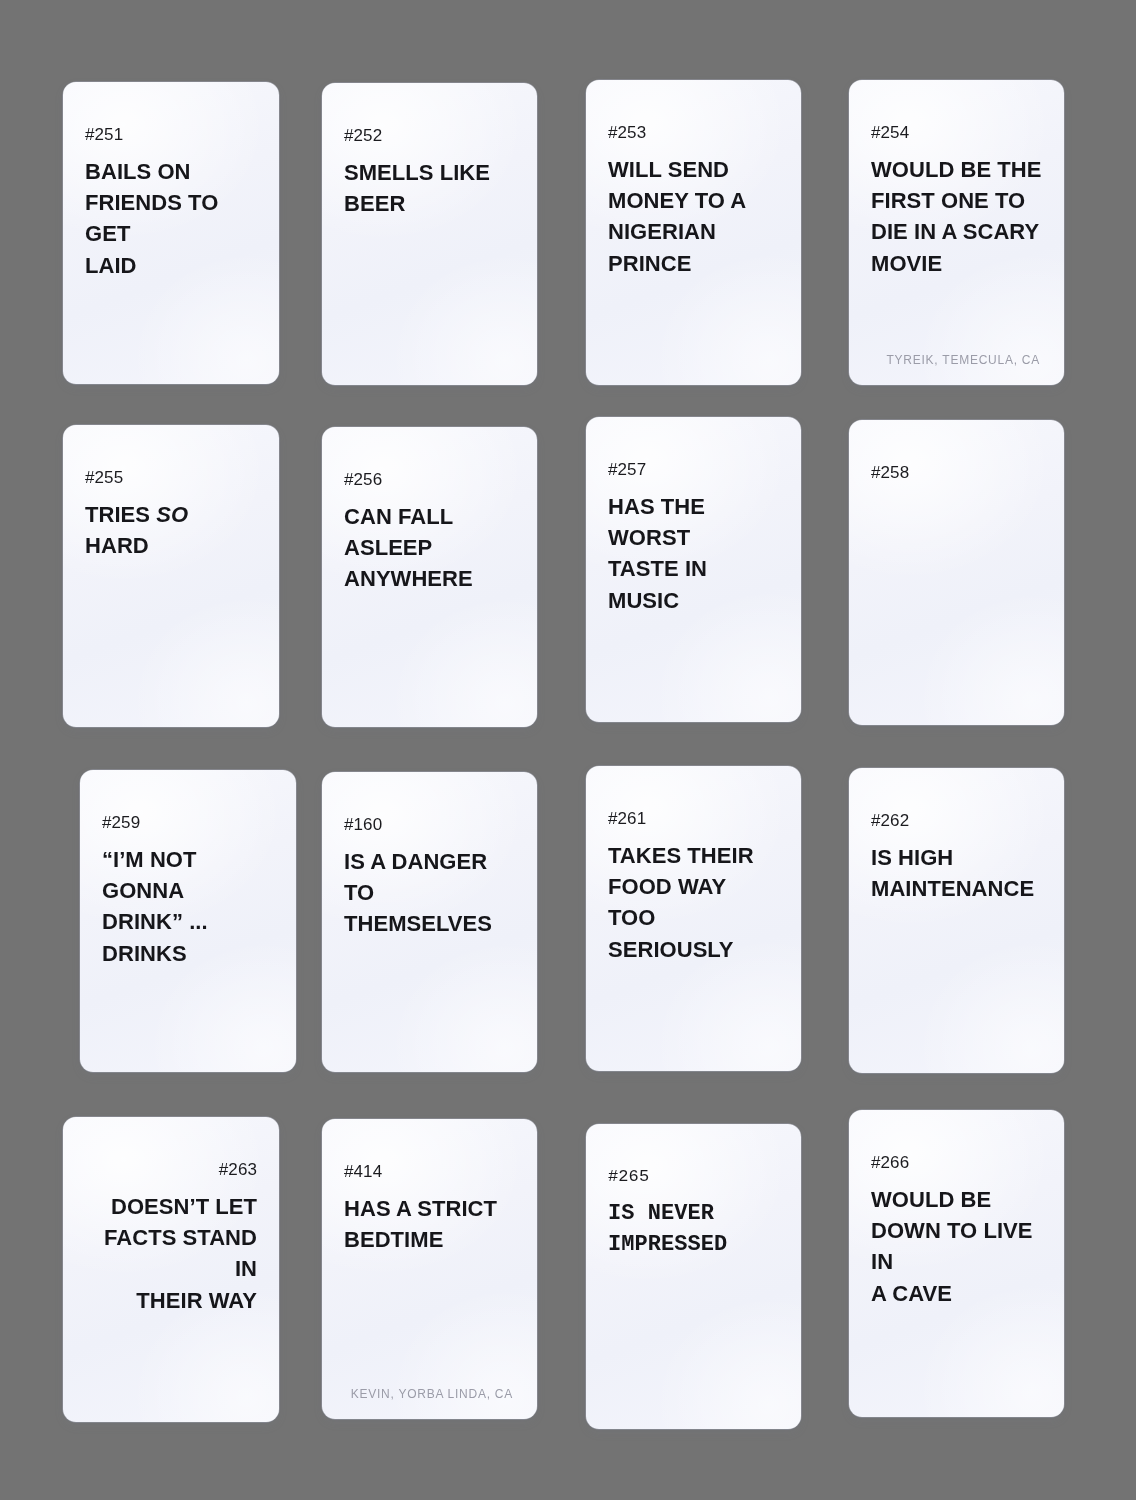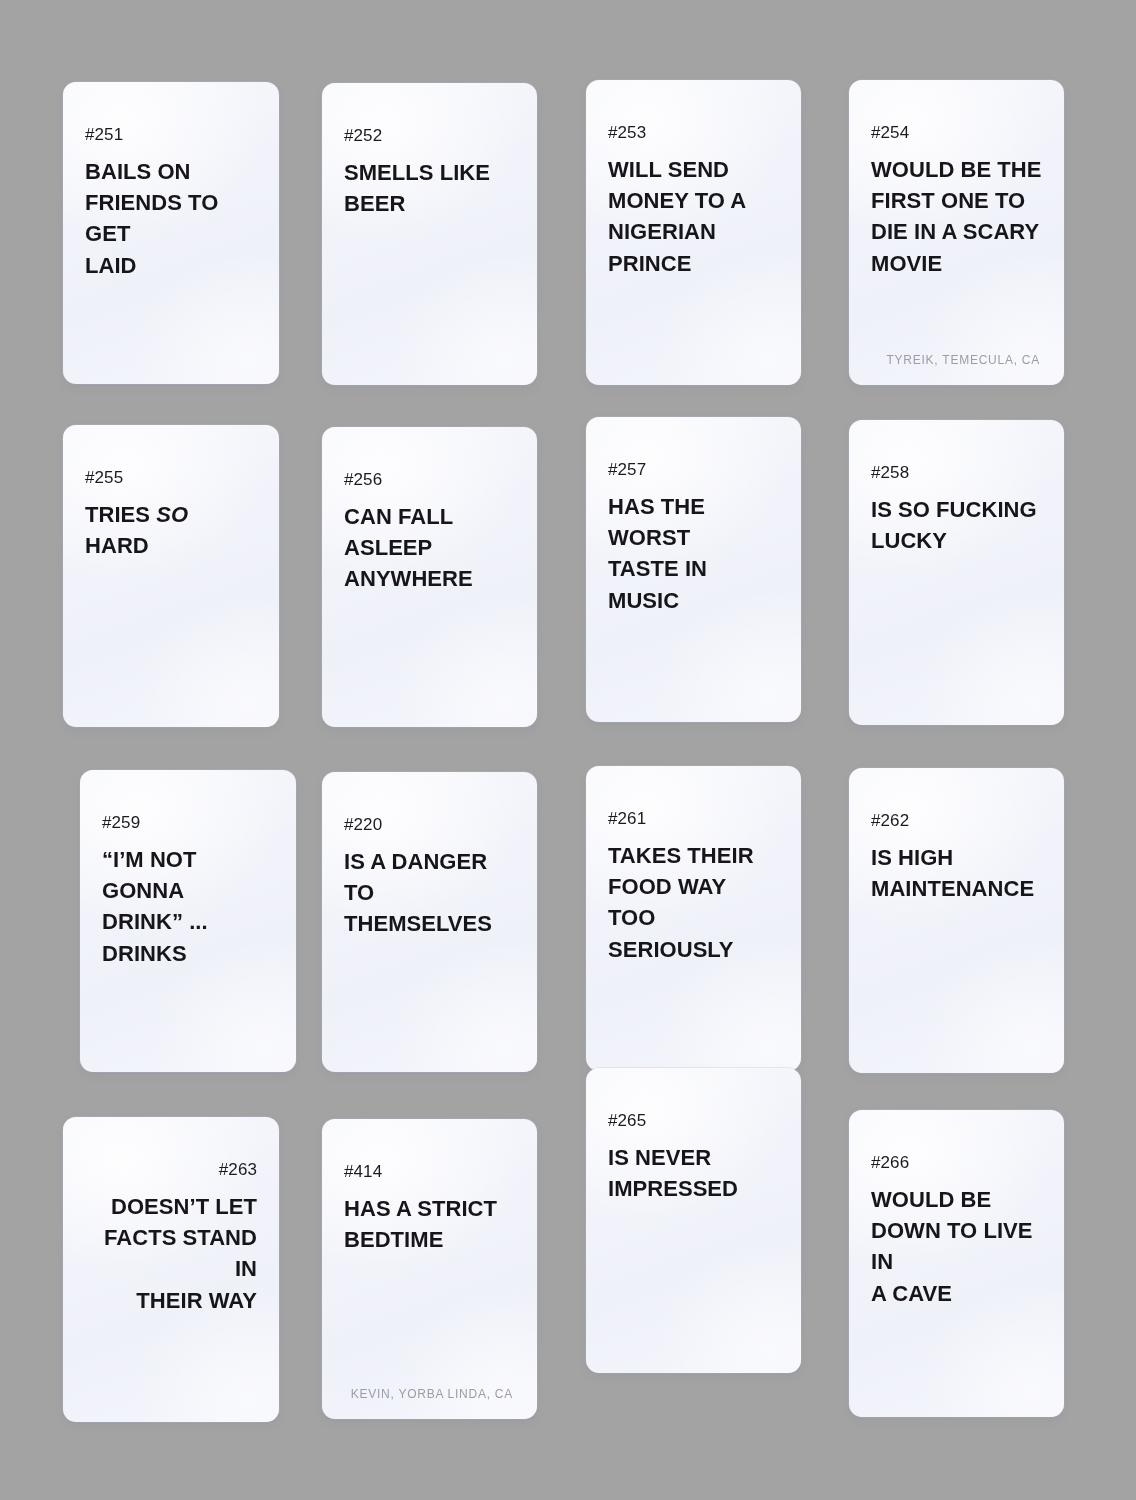--- a/index.html
+++ b/index.html
@@ -12,21 +12,21 @@
     height: 1500px;
     font-family: "Liberation Sans", sans-serif;
     -webkit-font-smoothing: antialiased;
     overflow: hidden;
   }
 
   #board {
     position: relative;
     width: 1136px;
     height: 1500px;
-    background: #a3a3a3;
+    background: #737373;
   }
 
   .card {
     position: absolute;
     box-sizing: border-box;
     background:
       linear-gradient(160deg, #f7f8fd 0%, #f2f3fa 38%, #eff1f9 62%, #f4f5fc 100%);
     border-radius: 13px;
     box-shadow:
       0 1px 2px rgba(120,125,150,0.14),
@@ -149,36 +149,34 @@
       <div class="card-inner">
         <div class="card-number">#257</div>
         <div class="card-text">HAS THE WORST
 TASTE IN MUSIC</div>
         <div class="card-credit empty"></div>
       </div>
     </div>
     <div class="card" style="left: 849px; top: 420px; width: 215px; height: 305px;">
       <div class="card-inner">
         <div class="card-number">#258</div>
-        <div class="card-text">IS SO FUCKING
-LUCKY</div>
         <div class="card-credit empty"></div>
       </div>
     </div>
     <div class="card" style="left: 80px; top: 770px; width: 216px; height: 302px;">
       <div class="card-inner">
         <div class="card-number">#259</div>
         <div class="card-text">“I’M NOT GONNA
 DRINK” ... DRINKS</div>
         <div class="card-credit empty"></div>
       </div>
     </div>
     <div class="card" style="left: 322px; top: 772px; width: 215px; height: 300px;">
       <div class="card-inner">
-        <div class="card-number">#220</div>
+        <div class="card-number">#160</div>
         <div class="card-text">IS A DANGER TO
 THEMSELVES</div>
         <div class="card-credit empty"></div>
       </div>
     </div>
     <div class="card" style="left: 586px; top: 766px; width: 215px; height: 305px;">
       <div class="card-inner">
         <div class="card-number">#261</div>
         <div class="card-text">TAKES THEIR
 FOOD WAY TOO
@@ -204,21 +202,21 @@
       </div>
     </div>
     <div class="card" style="left: 322px; top: 1119px; width: 215px; height: 300px;">
       <div class="card-inner">
         <div class="card-number">#414</div>
         <div class="card-text">HAS A STRICT
 BEDTIME</div>
         <div class="card-credit">KEVIN, YORBA LINDA, CA</div>
       </div>
     </div>
-    <div class="card" style="left: 586px; top: 1068px; width: 215px; height: 305px;">
+    <div class="card" style="left: 586px; top: 1124px; width: 215px; height: 305px; font-family: Liberation Mono, monospace;">
       <div class="card-inner">
         <div class="card-number">#265</div>
         <div class="card-text">IS NEVER
 IMPRESSED</div>
         <div class="card-credit empty"></div>
       </div>
     </div>
     <div class="card" style="left: 849px; top: 1110px; width: 215px; height: 307px;">
       <div class="card-inner">
         <div class="card-number">#266</div>

